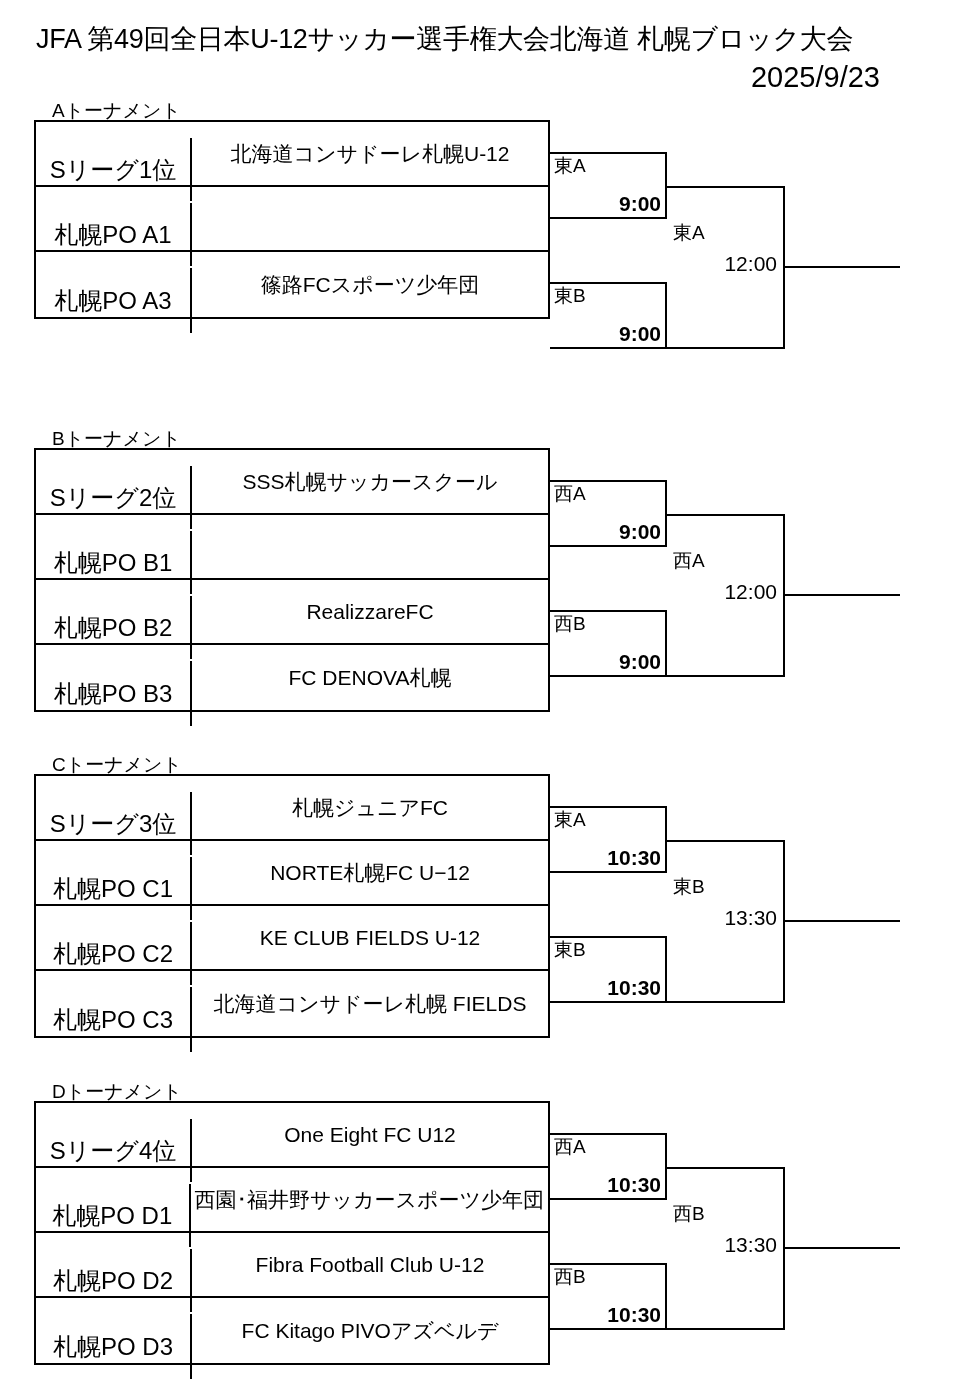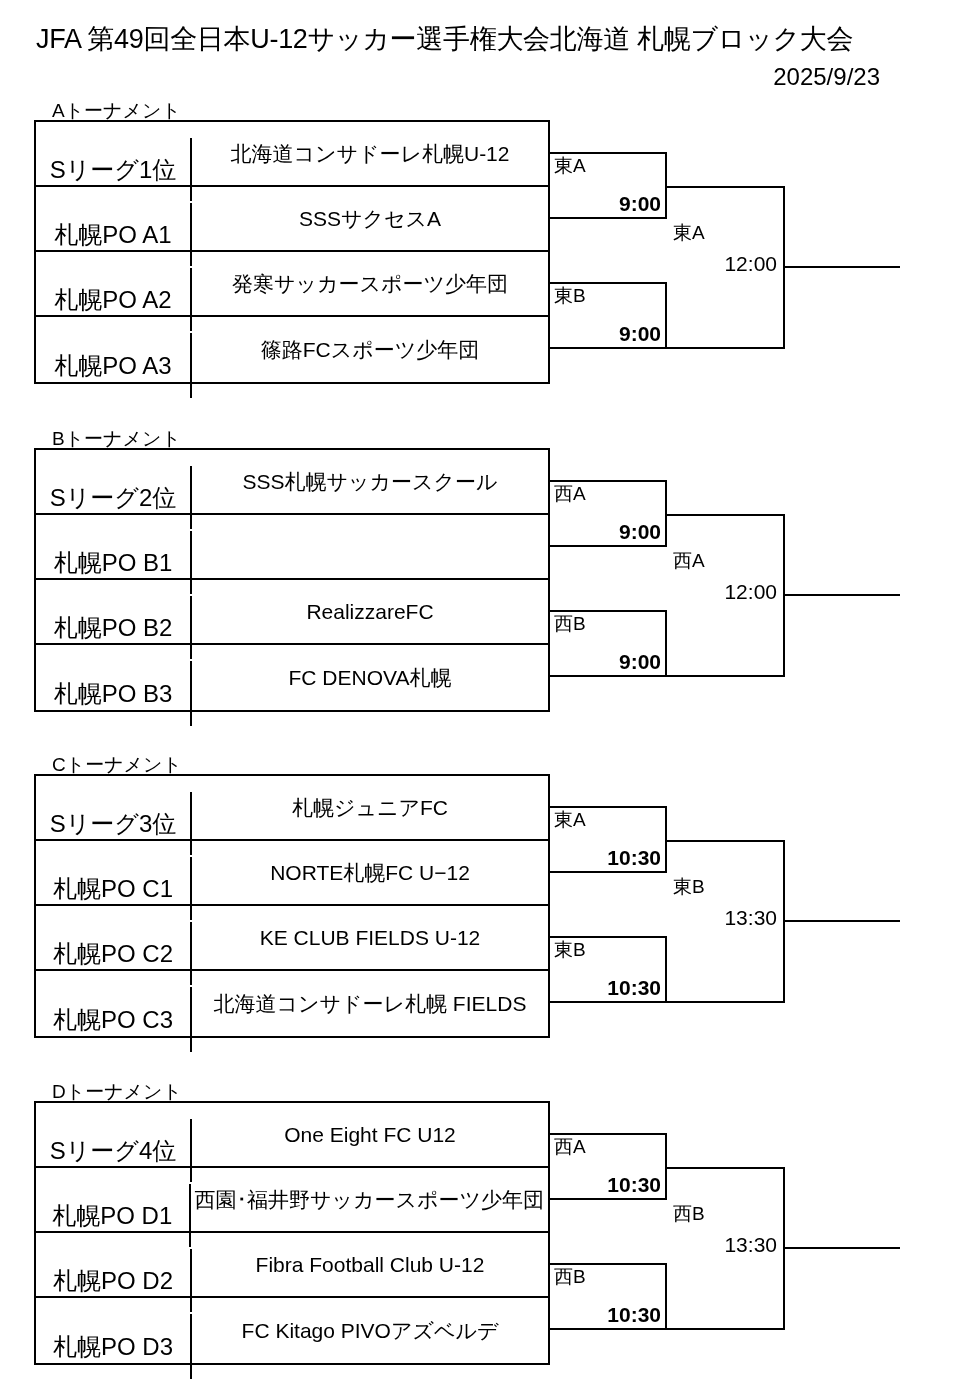--- a/index.html
+++ b/index.html
@@ -32,21 +32,21 @@
     line-height: 34px;
     letter-spacing: -0.3px;
     white-space: nowrap;
   }
   #doc-date {
     position: absolute;
     left: 0;
     top: 63px;
     width: 880px;
     text-align: right;
-    font-size: 24px;
+    font-size: 29px;
     line-height: 28px;
   }
 
   
   .tournament {
     position: absolute;
     left: 0;
     width: 970px;
   }
   .section-label {
@@ -190,25 +190,20 @@
 <div class="tournament" style="top:92px;">
   <div class="section-label">Aトーナメント</div>
 
   <div class="team-table">
     <div class="team-row">
       <div class="seed-cell">Sリーグ1位</div>
       <div class="team-cell">北海道コンサドーレ札幌U-12</div>
     </div>
     <div class="team-row">
       <div class="seed-cell">札幌PO  A1</div>
-      <div class="team-cell">SSSサクセスA</div>
-    </div>
-    <div class="team-row">
-      <div class="seed-cell">札幌PO  A2</div>
-      <div class="team-cell">発寒サッカースポーツ少年団</div>
     </div>
     <div class="team-row">
       <div class="seed-cell">札幌PO  A3</div>
       <div class="team-cell">篠路FCスポーツ少年団</div>
     </div>
   </div>
 
   <div class="bracket">
     <div class="semi top">
       <span class="semi-label">東A</span>

